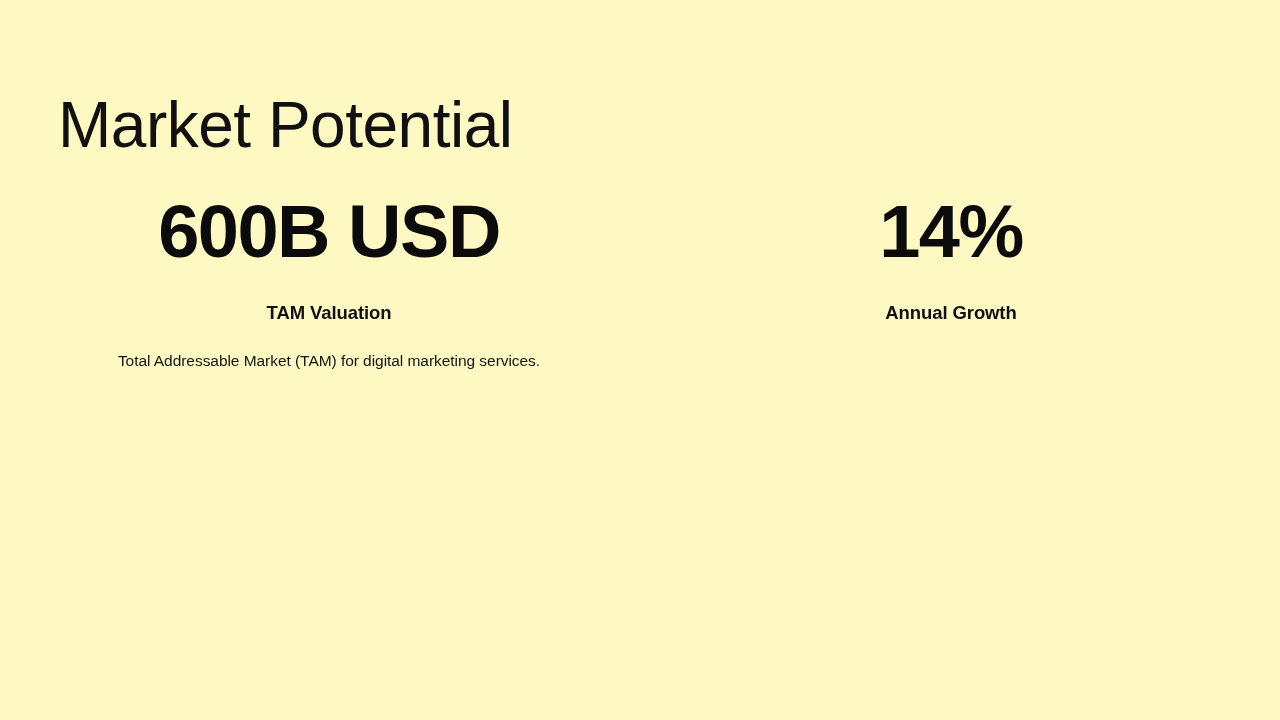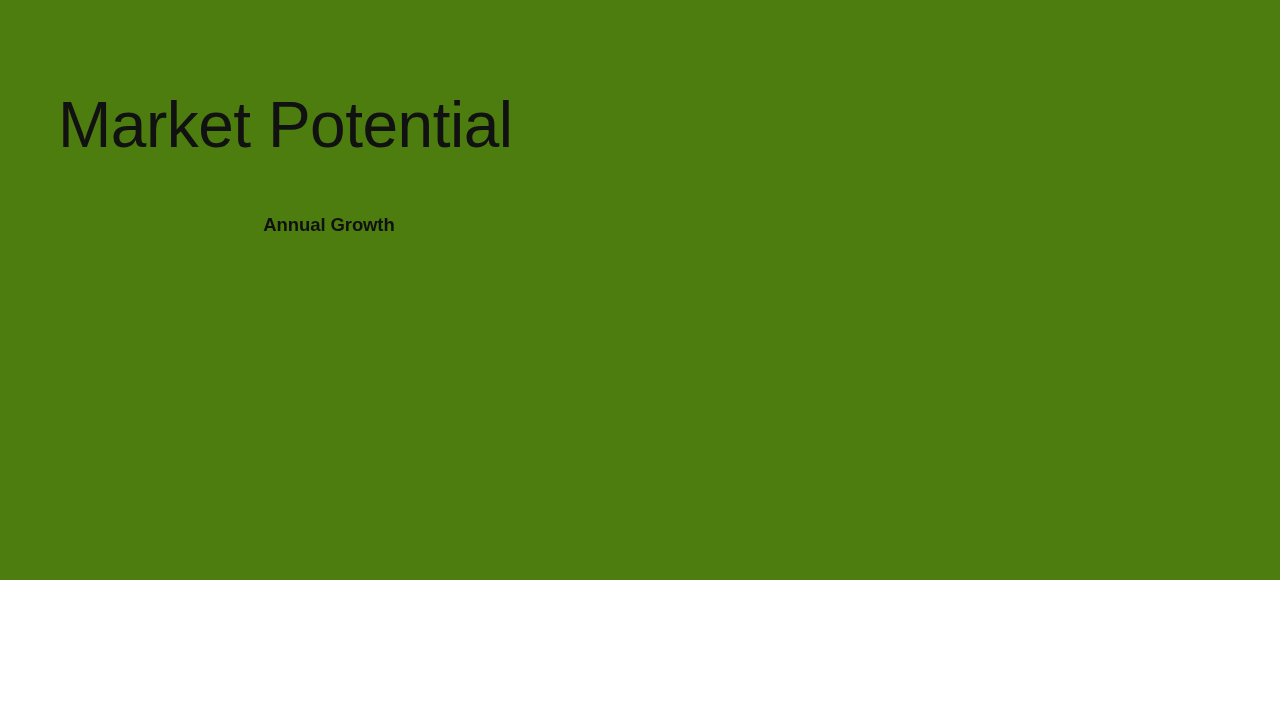--- a/index.html
+++ b/index.html
@@ -12,22 +12,22 @@
     background: #ffffff;
     font-family: "Liberation Sans", sans-serif;
     color: #0a0a0a;
     overflow: hidden;
     -webkit-font-smoothing: antialiased;
   }
 
   .slide {
     position: relative;
     width: 1280px;
-    height: 580px;
-    background: #4d7c0f;
+    height: 720px;
+    background: #fef9c3;
     box-sizing: border-box;
   }
 
   .slide-title {
     position: absolute;
     left: 58px;
     top: 50px;
     font-size: 64px;
     line-height: 1.0;
     font-weight: 300;
@@ -87,20 +87,26 @@
 </style>
 </head>
 <body>
 
 <div class="slide">
 
   <h1 class="slide-title">Market Potential</h1>
 
   <div class="stats-row">
 
+    <div class="stat-col">
+      <div class="stat-value">600B USD</div>
+      <div class="stat-label">TAM Valuation</div>
+      <div class="stat-desc">Total Addressable Market (TAM) for digital marketing services.</div>
+    </div>
 
     <div class="stat-col">
+      <div class="stat-value">14%</div>
       <div class="stat-label">Annual Growth</div>
     </div>
 
   </div>
 
 </div>
 
 </body></html>

